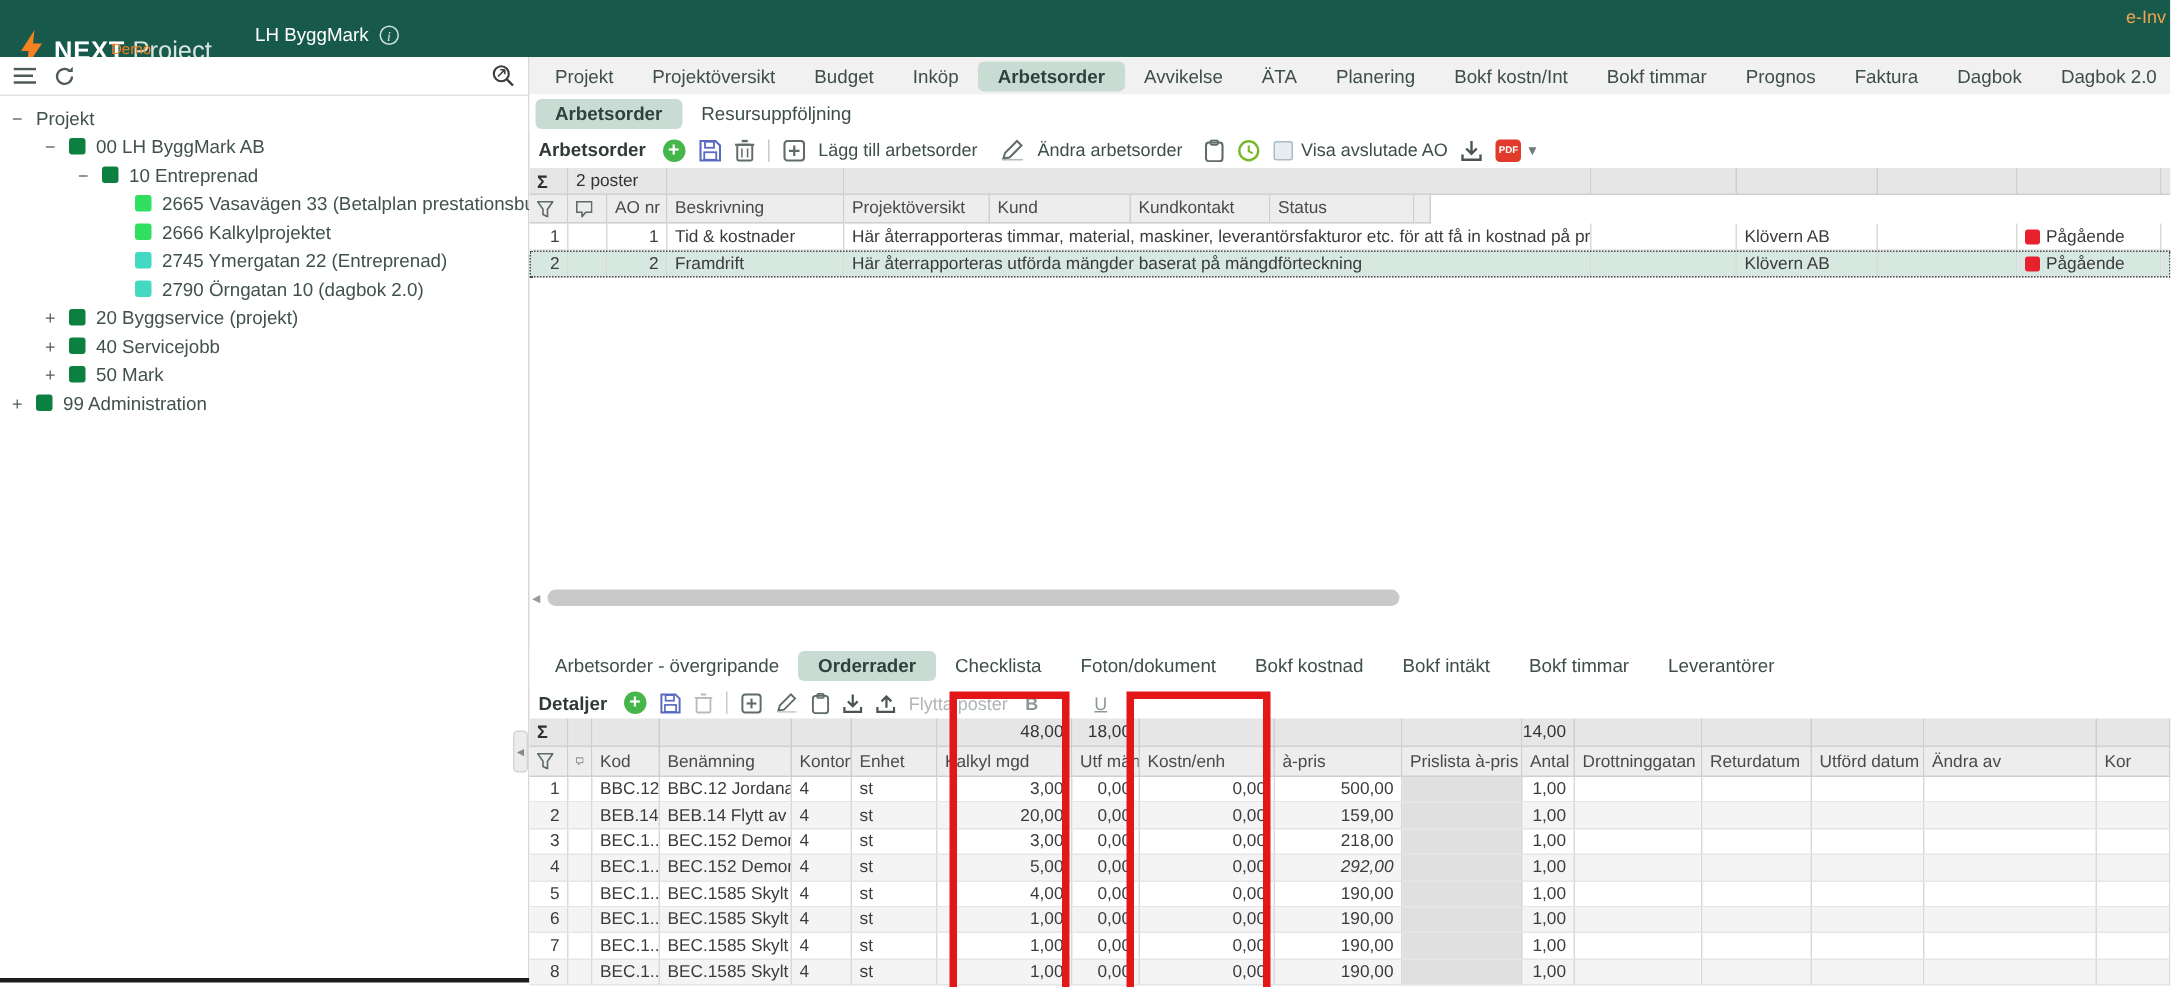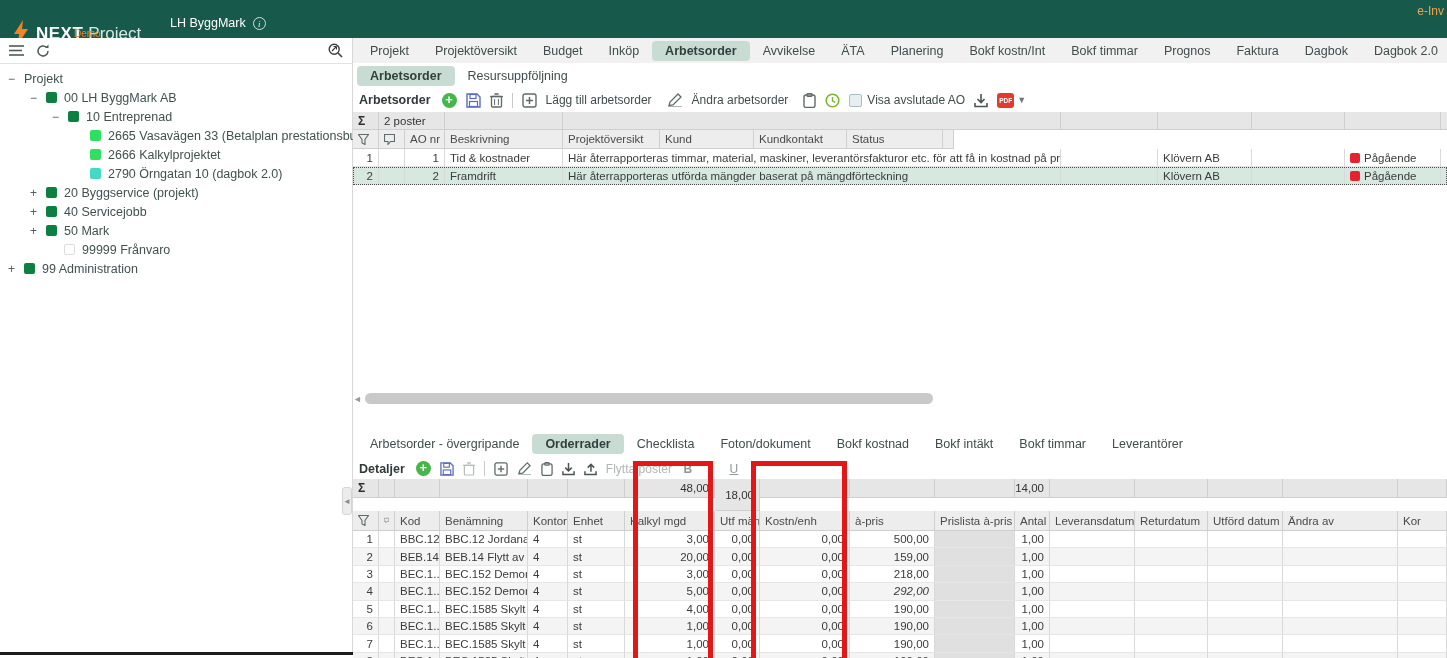--- a/index.html
+++ b/index.html
@@ -141,44 +141,44 @@
         <div class="tree-row" style="padding-left: 74px;">
           <span class="tgl"></span>
           <span class="sq" style="background: rgb(47, 223, 95);"></span>
           <span>2665 Vasavägen 33 (Betalplan prestationsbunden)</span>
         </div>
         <div class="tree-row" style="padding-left: 74px;">
           <span class="tgl"></span>
           <span class="sq" style="background: rgb(47, 223, 95);"></span>
           <span>2666 Kalkylprojektet</span>
         </div>
+        <div class="tree-row" style="padding-left: 74px;">
+          <span class="tgl"></span>
+          <span class="sq" style="background: rgb(67, 217, 195);"></span>
+          <span>2745 Ymergatan 22 (Entreprenad)</span>
+        </div>
         <div class="tree-row" style="padding-left: 74px; align-items: center;">
           <span class="tgl"></span>
           <span class="sq" style="background: rgb(67, 217, 195);"></span>
           <span>2790 Örngatan 10 (dagbok 2.0)</span>
         </div>
         <div class="tree-row" style="padding-left: 30px;">
           <span class="tgl">+</span>
           <span class="sq" style="background: rgb(12, 128, 64);"></span>
           <span>20 Byggservice (projekt)</span>
         </div>
         <div class="tree-row" style="padding-left: 30px;">
           <span class="tgl">+</span>
           <span class="sq" style="background: rgb(12, 128, 64);"></span>
           <span>40 Servicejobb</span>
         </div>
         <div class="tree-row" style="padding-left: 30px;">
           <span class="tgl">+</span>
           <span class="sq" style="background: rgb(12, 128, 64);"></span>
           <span>50 Mark</span>
-        </div>
-        <div class="tree-row" style="padding-left: 48px;">
-          <span class="tgl"></span>
-          <span class="sq" style="background: rgb(255, 255, 255); border: 1px solid rgb(220, 220, 220);"></span>
-          <span>99999 Frånvaro</span>
         </div>
         <div class="tree-row" style="padding-left: 8px;">
           <span class="tgl">+</span>
           <span class="sq" style="background: rgb(12, 128, 64);"></span>
           <span>99 Administration</span>
         </div>
       </div>
     <div class="strip-bottom"></div>
   </div>
 
@@ -404,21 +404,21 @@
       <div class="g-row sum-row">
         <div class="g-cell" style="width: 26px; height: 19px;">
           <span class="sigma">Σ</span>
         </div>
         <div class="g-cell" style="width: 16px; height: 19px;"></div>
         <div class="g-cell" style="width: 45px; height: 19px;"></div>
         <div class="g-cell" style="width: 88px; height: 19px;"></div>
         <div class="g-cell" style="width: 40px; height: 19px;"></div>
         <div class="g-cell" style="width: 57px; height: 19px;"></div>
         <div class="g-cell r" style="width: 90px; height: 19px;">48,00</div>
-        <div class="g-cell r" style="width: 45px; height: 32px;">18,00</div>
+        <div class="g-cell r" style="width: 45px; height: 19px;">18,00</div>
         <div class="g-cell" style="width: 90px; height: 19px;"></div>
         <div class="g-cell" style="width: 85px; height: 19px;"></div>
         <div class="g-cell" style="width: 80px; height: 19px;"></div>
         <div class="g-cell r" style="width: 35px; height: 19px;">14,00</div>
         <div class="g-cell" style="width: 85px; height: 19px;"></div>
         <div class="g-cell" style="width: 73px; height: 19px;"></div>
         <div class="g-cell" style="width: 75px; height: 19px;"></div>
         <div class="g-cell" style="width: 115px; height: 19px;"></div>
         <div class="g-cell" style="width: 49px; height: 19px;"></div>
       </div>
@@ -436,21 +436,21 @@
         <div class="g-cell" style="width: 45px; height: 20px;">Kod</div>
         <div class="g-cell" style="width: 88px; height: 20px;">Benämning</div>
         <div class="g-cell" style="width: 40px; height: 20px;">Kontonr</div>
         <div class="g-cell" style="width: 57px; height: 20px;">Enhet</div>
         <div class="g-cell" style="width: 90px; height: 20px;">Kalkyl mgd</div>
         <div class="g-cell" style="width: 45px; height: 20px;">Utf mängd</div>
         <div class="g-cell" style="width: 90px; height: 20px;">Kostn/enh</div>
         <div class="g-cell" style="width: 85px; height: 20px;">à-pris</div>
         <div class="g-cell" style="width: 80px; height: 20px;">Prislista à-pris</div>
         <div class="g-cell" style="width: 35px; height: 20px;">Antal</div>
-        <div class="g-cell" style="width: 85px; height: 20px;">Leveransdatum</div>
+        <div class="g-cell" style="width: 85px; height: 20px;">Drottninggatan</div>
         <div class="g-cell" style="width: 73px; height: 20px;">Returdatum</div>
         <div class="g-cell" style="width: 75px; height: 20px;">Utförd datum</div>
         <div class="g-cell" style="width: 115px; height: 20px;">Ändra av</div>
         <div class="g-cell" style="width: 49px; height: 20px;">Kor</div>
       </div>
       <div class="g-row data-row">
         <div class="g-cell r" style="width: 26px; height: 17.4px;">1</div>
         <div class="g-cell" style="width: 16px; height: 17.4px;"></div>
         <div class="g-cell" style="width: 45px; height: 17.4px;">BBC.12</div>
         <div class="g-cell" style="width: 88px; height: 17.4px;">BBC.12 Jordanalys</div>

